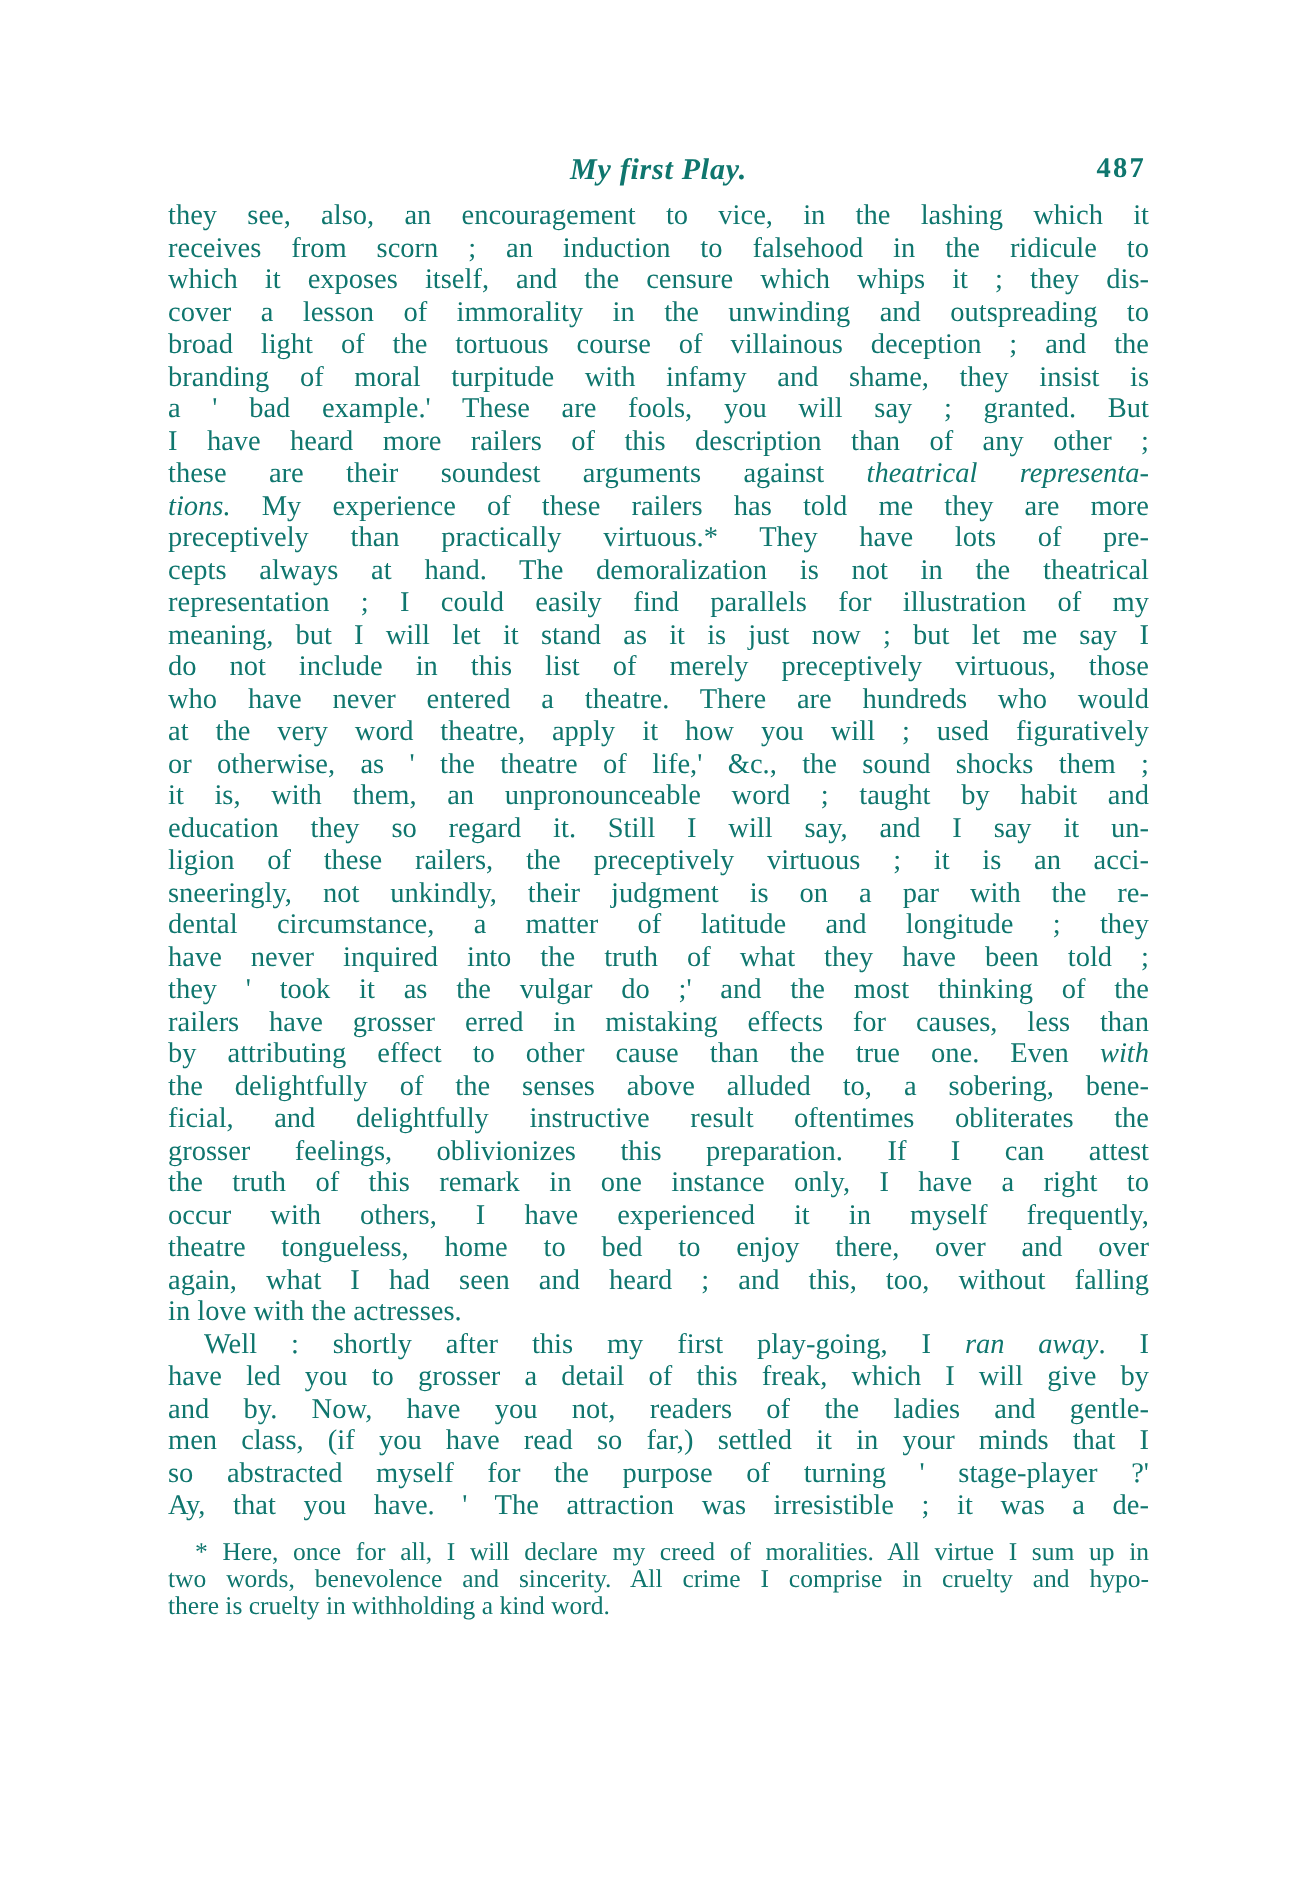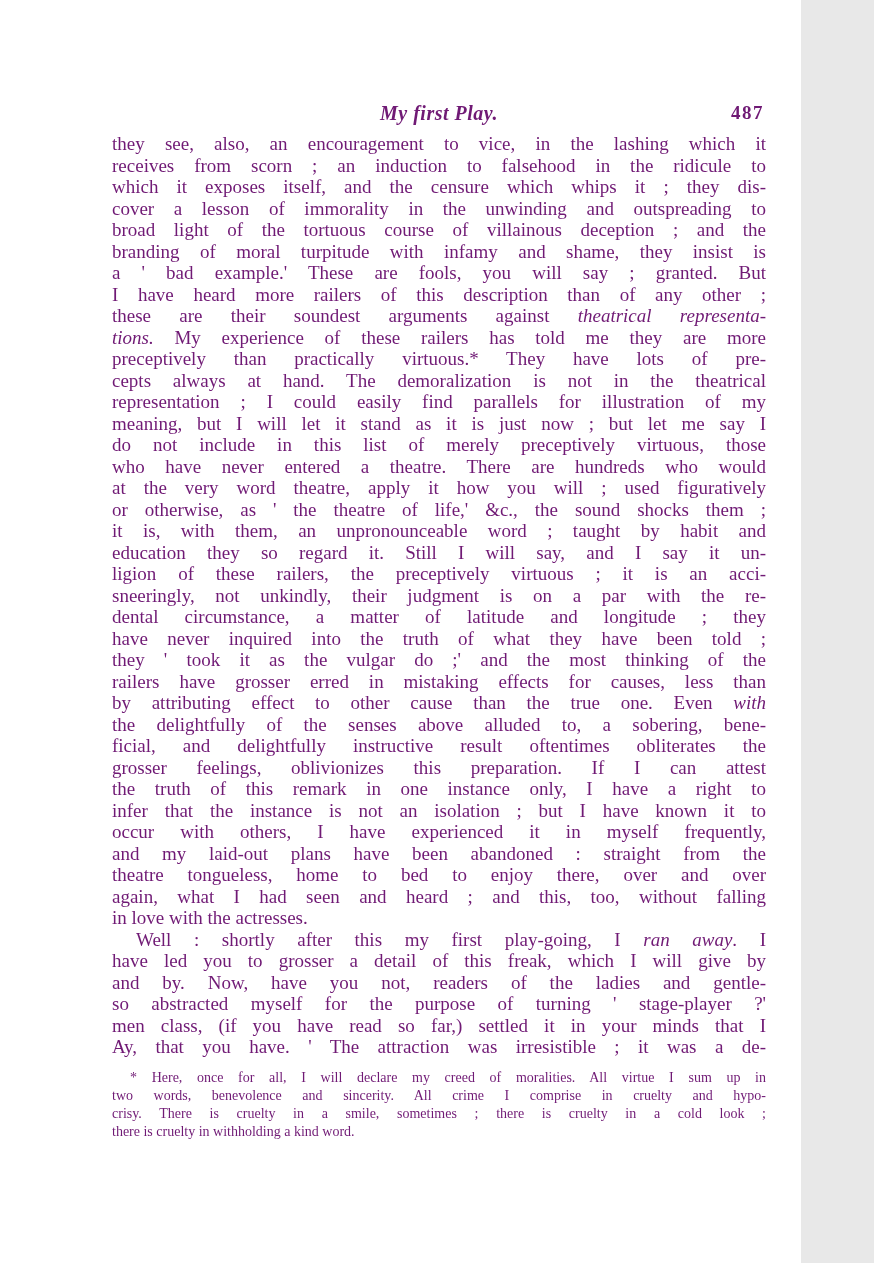--- a/index.html
+++ b/index.html
@@ -1,22 +1,22 @@
 <!DOCTYPE html>
 <html><head>
 <meta charset="utf-8">
 <style>
   html, body { margin: 0; padding: 0; }
   body { background: #e8e8e8; font-family: "Liberation Serif", "DejaVu Serif", serif; }
   .page {
     position: relative;
-    width: 801px;
+    width: 874px;
     height: 1263px;
     background: #ffffff;
-    color: #701a75;
+    color: #0f766e;
     overflow: hidden;
     font-family: Liberation Serif, serif;
   }
   .column {
     position: absolute;
     left: 112px;
     top: 102px;
     width: 654px;
   }
   .header { position: relative; height: 27px; margin-bottom: 4px; }
@@ -40,21 +40,21 @@
     line-height: 21.5px;
     text-align: justify;
     text-align-last: justify;
     white-space: normal;
   }
   .line.end { text-align-last: left; }
   .line.indent { text-indent: 24px; }
   .it { font-style: italic; }
   .fn-block { margin-top: 11px; }
   .fn-block .line {
-    font-size: 14px;
+    font-size: 17px;
     line-height: 18px;
   }
   .fn-block .line.indent { text-indent: 18px; }
 </style>
 </head>
 <body>
 
 <div class="page">
   <div class="column">
     <div class="header">
@@ -86,33 +86,30 @@
         <div class="line"><span>sneeringly, not unkindly, their judgment is on a par with the re-</span></div>
         <div class="line"><span>dental circumstance, a matter of latitude and longitude ; they</span></div>
         <div class="line"><span>have never inquired into the truth of what they have been told ;</span></div>
         <div class="line"><span>they ' took it as the vulgar do ;' and the most thinking of the</span></div>
         <div class="line"><span>railers have grosser erred in mistaking effects for causes, less than</span></div>
         <div class="line"><span>by attributing effect to other cause than the true one. Even </span><span class="it">with</span></div>
         <div class="line"><span>the delightfully of the senses above alluded to, a sobering, bene-</span></div>
         <div class="line"><span>ficial, and delightfully instructive result oftentimes obliterates the</span></div>
         <div class="line"><span>grosser feelings, oblivionizes this preparation. If I can attest</span></div>
         <div class="line"><span>the truth of this remark in one instance only, I have a right to</span></div>
-        <div class="line"><span>infer that the instance is not an isolation ; but I have known it to</span></div>
         <div class="line"><span>occur with others, I have experienced it in myself frequently,</span></div>
-        <div class="line"><span>and my laid-out plans have been abandoned : straight from the</span></div>
         <div class="line"><span>theatre tongueless, home to bed to enjoy there, over and over</span></div>
         <div class="line"><span>again, what I had seen and heard ; and this, too, without falling</span></div>
         <div class="line end"><span>in love with the actresses.</span></div>
         <div class="line indent"><span>Well : shortly after this my first play-going, I </span><span class="it">ran away</span><span>. I</span></div>
         <div class="line"><span>have led you to grosser a detail of this freak, which I will give by</span></div>
         <div class="line"><span>and by. Now, have you not, readers of the ladies and gentle-</span></div>
+        <div class="line"><span>men class, (if you have read so far,) settled it in your minds that I</span></div>
         <div class="line"><span>so abstracted myself for the purpose of turning ' stage-player ?'</span></div>
-        <div class="line"><span>men class, (if you have read so far,) settled it in your minds that I</span></div>
         <div class="line"><span>Ay, that you have. ' The attraction was irresistible ; it was a de-</span></div>
       </div>
     <div id="footnote" class="fn-block">
         <div class="line indent"><span>* Here, once for all, I will declare my creed of moralities. All virtue I sum up in</span></div>
         <div class="line"><span>two words, benevolence and sincerity. All crime I comprise in cruelty and hypo-</span></div>
-        <div class="line"><span>crisy. There is cruelty in a smile, sometimes ; there is cruelty in a cold look ;</span></div>
         <div class="line end"><span>there is cruelty in withholding a kind word.</span></div>
       </div>
   </div>
 </div>
 
 </body></html>

